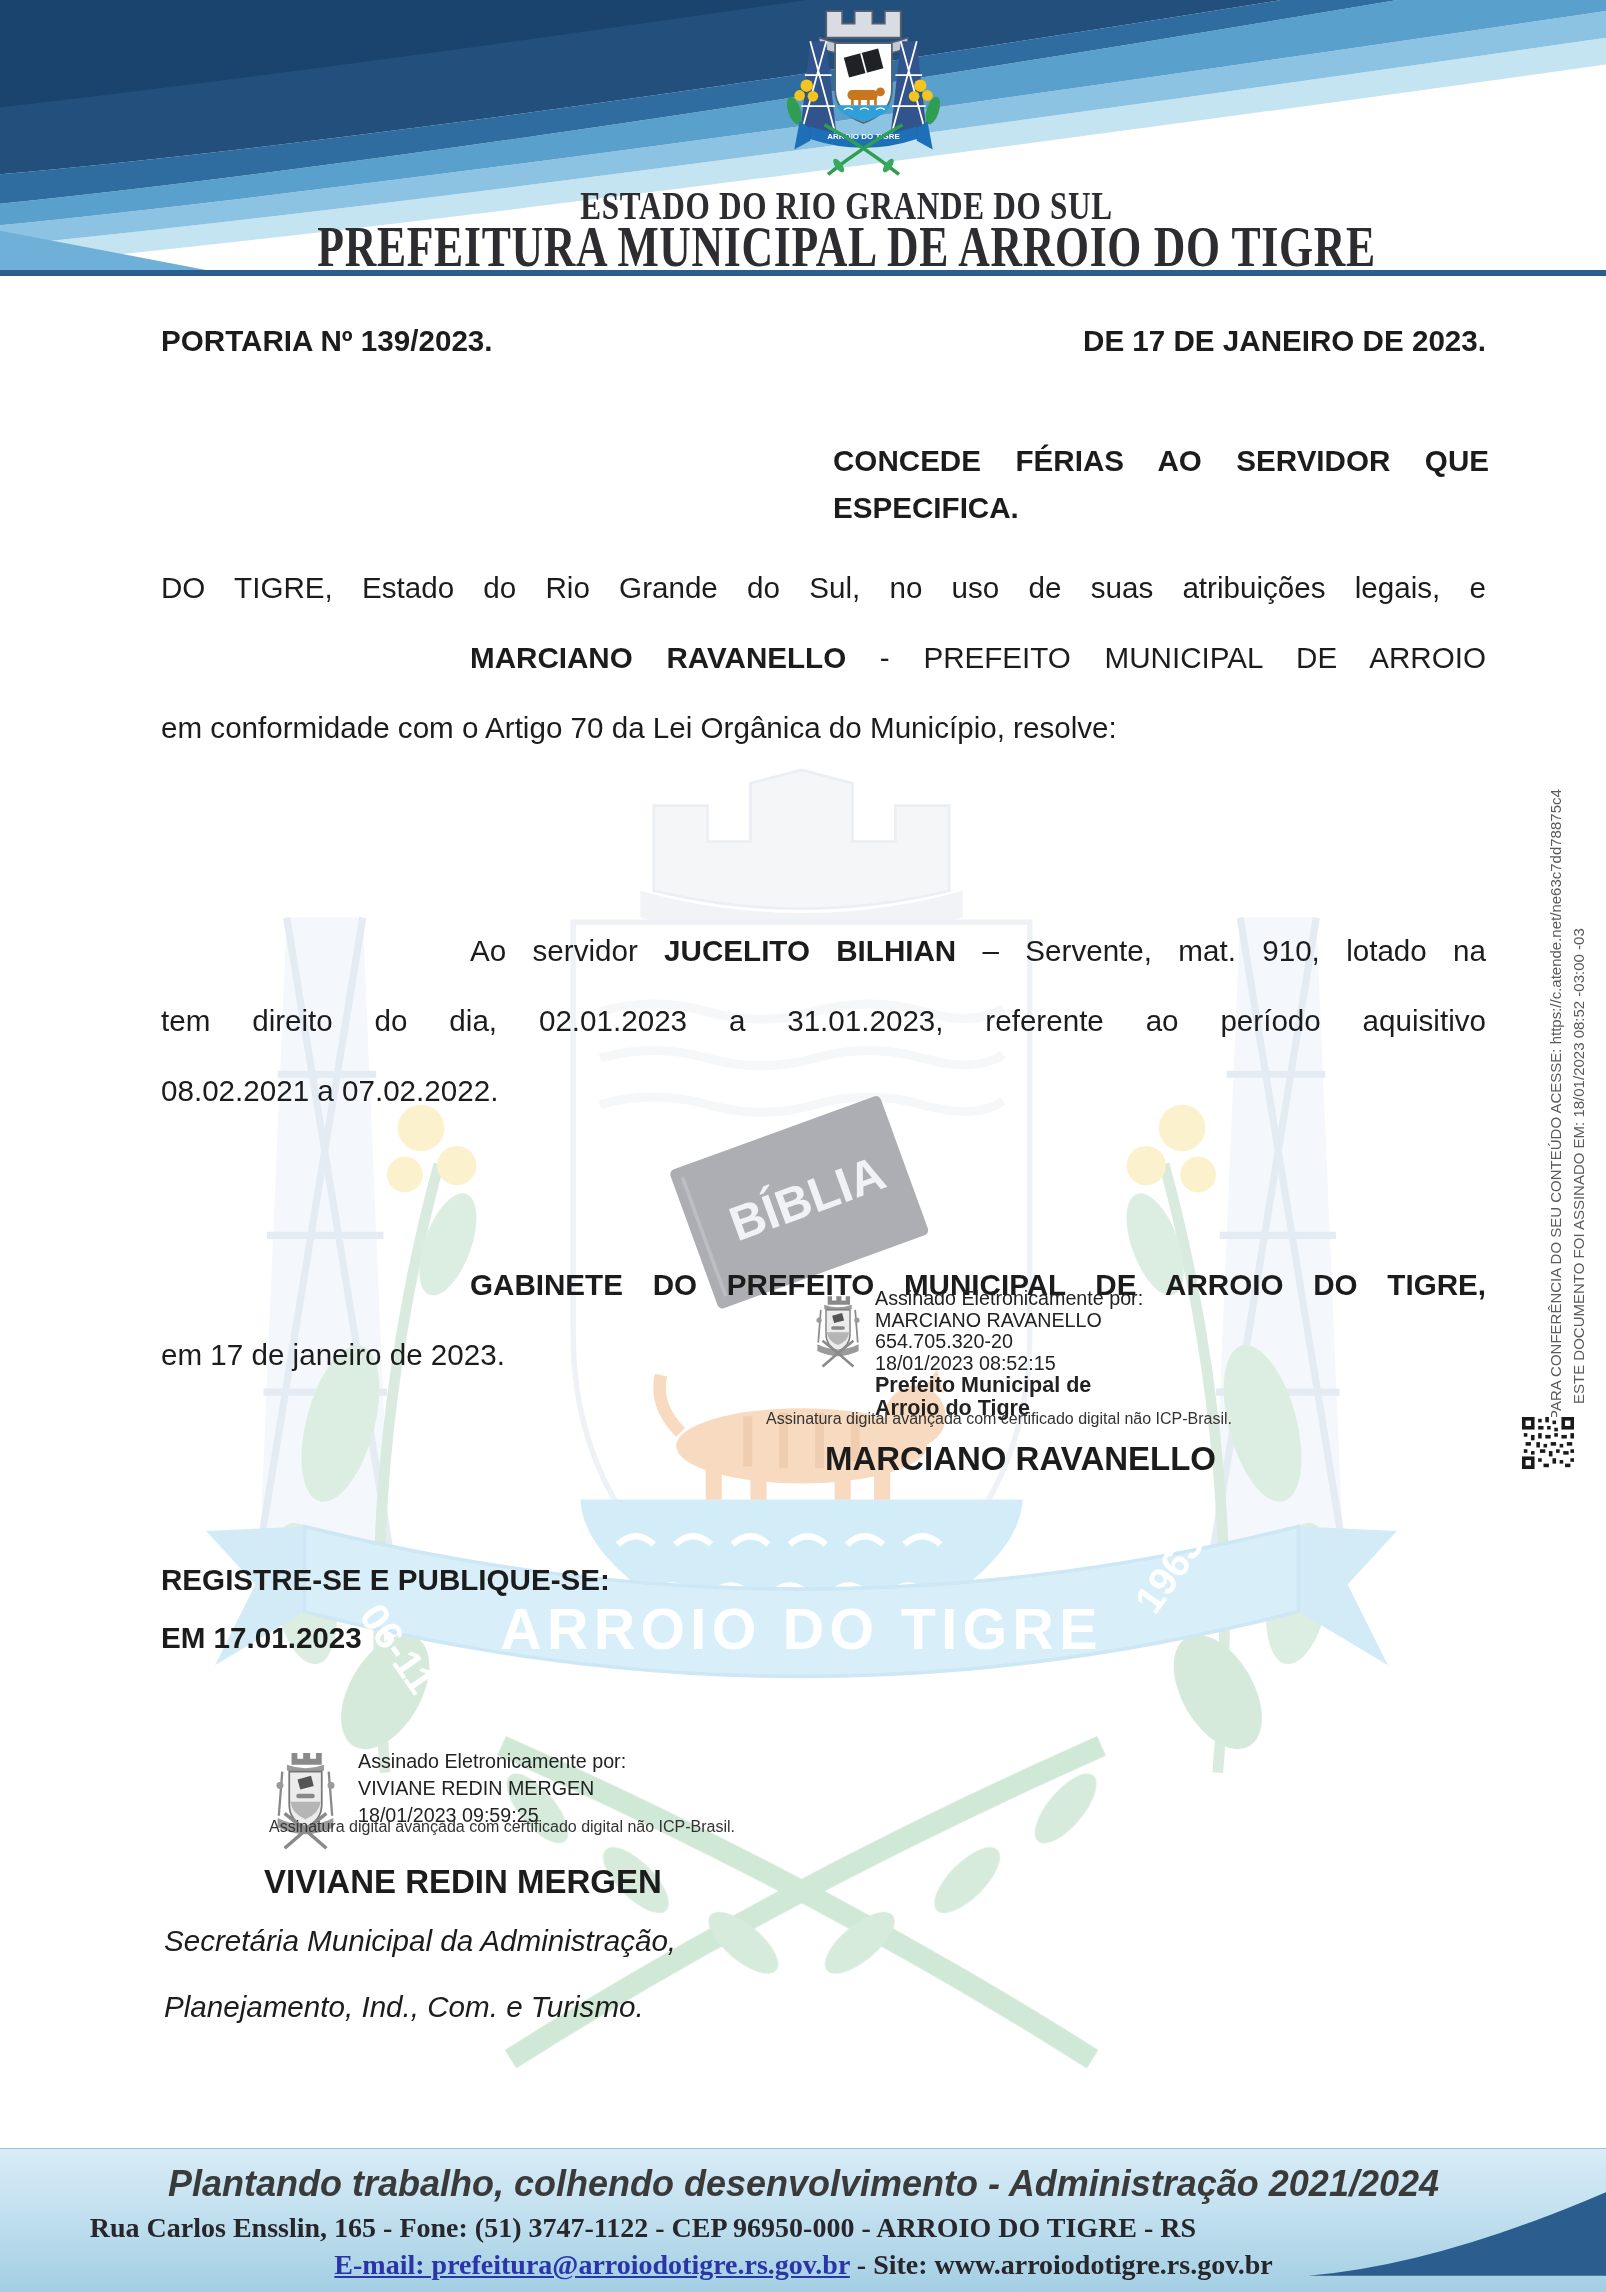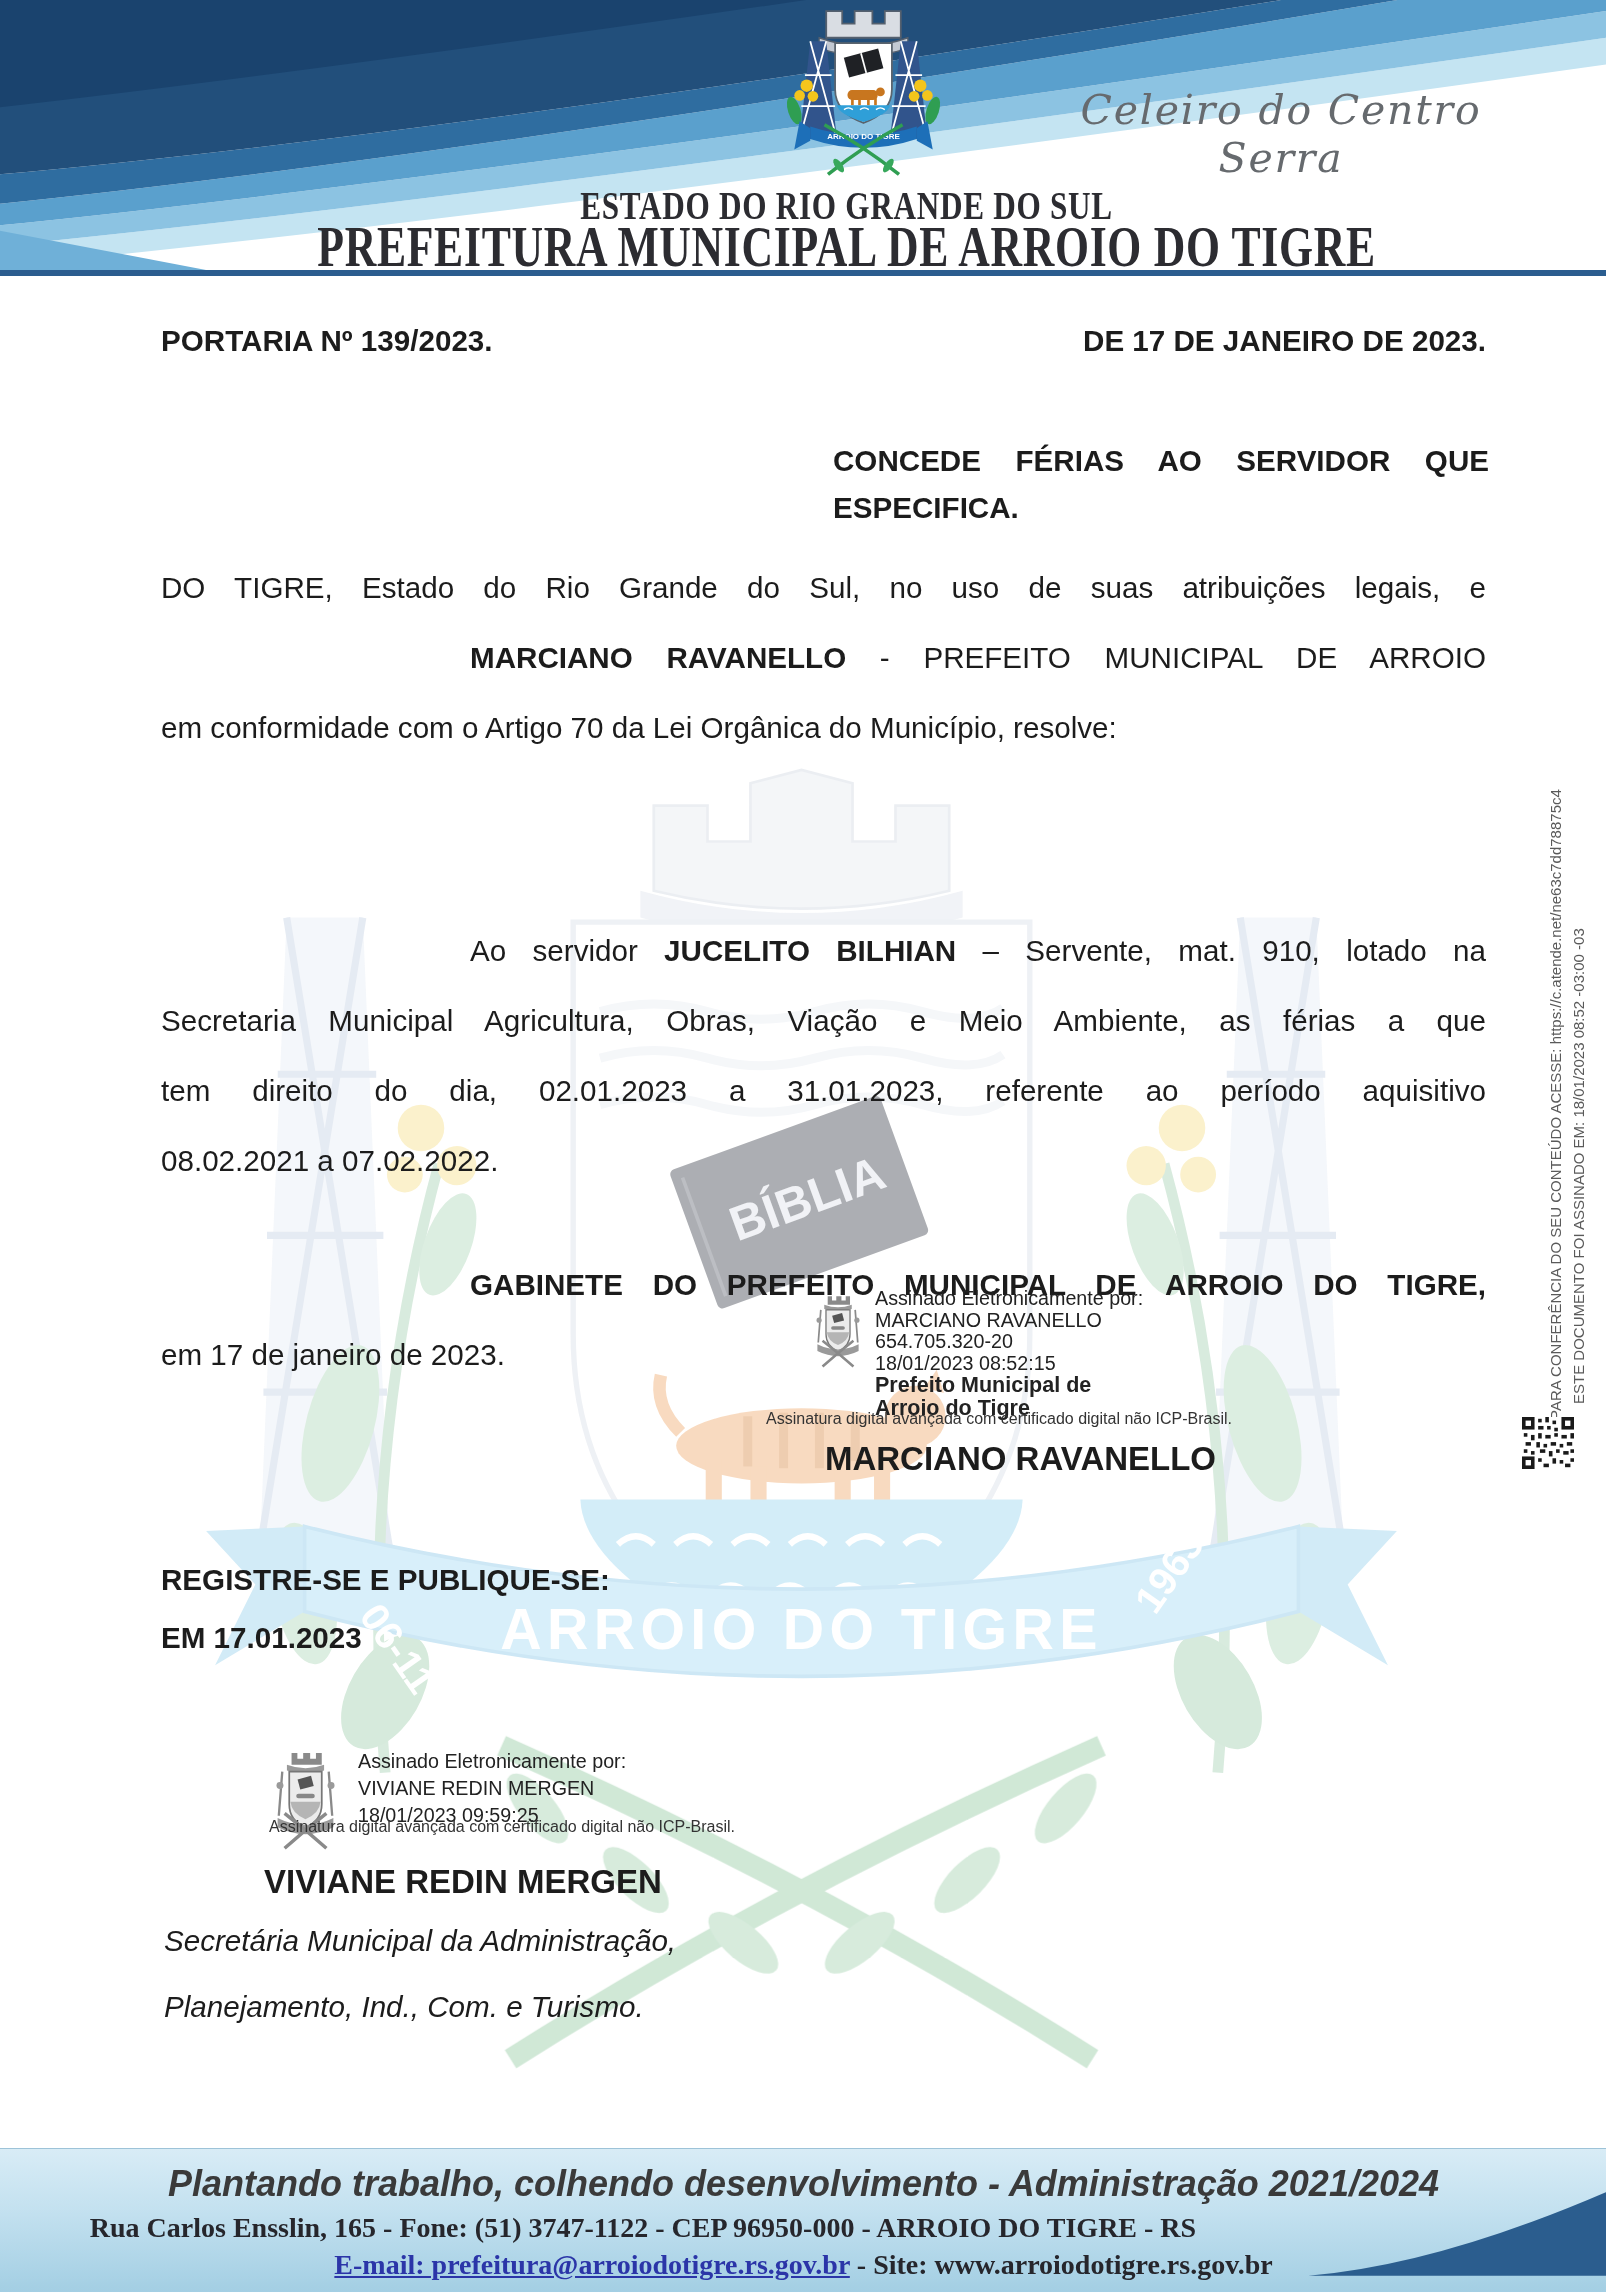--- a/index.html
+++ b/index.html
@@ -107,21 +107,20 @@
       <path d="M98,119 q5,-4 10,0 m8,0 q5,-4 10,0 m8,0 q5,-4 10,0" stroke="#ffffff" stroke-width="1.5" fill="none"></path>
       <polygon points="48,132 60,140 60,154 42,164" fill="#1d6fb8"></polygon>
       <polygon points="192,132 180,140 180,154 198,164" fill="#1d6fb8"></polygon>
       <path d="M60,138 Q120,158 180,138 L180,152 Q120,172 60,152 Z" fill="#1d6fb8"></path>
       <text x="120" y="152" text-anchor="middle" font-size="9" font-weight="bold" fill="#ffffff" font-family="Liberation Sans, sans-serif">ARROIO DO TIGRE</text>
       <path d="M80,192 Q120,160 164,136 M160,192 Q120,160 76,136" stroke="#2f9e52" stroke-width="4" fill="none"></path>
       <ellipse cx="92" cy="182" rx="4" ry="9" transform="rotate(-35 92 182)" fill="#37a85c"></ellipse>
       <ellipse cx="148" cy="182" rx="4" ry="9" transform="rotate(35 148 182)" fill="#37a85c"></ellipse>
     </svg>
 
-    <div class="tagline">Celeiro do Centro Serra</div>
     <div class="state-line">ESTADO DO RIO GRANDE DO SUL</div>
     <div class="org-line">PREFEITURA MUNICIPAL DE ARROIO DO TIGRE</div>
   </div>
 
   <svg class="watermark" viewBox="0 0 1450 1500">
     <g opacity="0.45">
       <path d="M560,165 L560,70 L620,70 L620,110 L668,110 L668,45 L725,30 L782,45 L782,110 L830,110 L830,70 L890,70 L890,165 Q725,205 560,165 Z" fill="#e6eaf0" stroke="#d3d9e2" stroke-width="3"></path>
       <path d="M545,165 Q725,215 905,165 L905,195 Q725,245 545,195 Z" fill="#dfe4ec"></path>
       <polygon points="150,195 235,195 265,900 120,900" fill="#e7edf5"></polygon>
       <path d="M150,195 L265,900 M235,195 L120,900 M140,370 L250,370 M128,550 L258,550 M124,725 L262,725" stroke="#c6d2e4" stroke-width="8" fill="none"></path>
@@ -211,21 +210,20 @@
 
     <div class="para" style="top:553px">
       <div class="pline jline">DO TIGRE, Estado do Rio Grande do Sul, no uso de suas atribuições legais, e</div>
       <div class="pline jline indent"><b>MARCIANO RAVANELLO</b><span> - PREFEITO MUNICIPAL DE ARROIO</span></div>
       <div class="pline">em conformidade com o Artigo 70 da Lei Orgânica do Município, resolve:</div>
     </div>
 
 
     <div class="para" style="top:916px">
       <div class="pline jline indent"><span>Ao servidor </span><b>JUCELITO BILHIAN</b><span> – Servente, mat. 910, lotado na</span></div>
-      <div class="pline jline">Secretaria Municipal Agricultura, Obras, Viação e Meio Ambiente, as férias a que</div>
       <div class="pline jline">tem direito do dia, 02.01.2023 a 31.01.2023, referente ao período aquisitivo</div>
       <div class="pline">08.02.2021 a 07.02.2022.</div>
     </div>
 
     <div class="para" style="top:1250px">
       <div class="pline jline indent"><b>GABINETE DO PREFEITO MUNICIPAL DE ARROIO DO TIGRE,</b></div>
       <div class="pline">em 17 de janeiro de 2023.</div>
     </div>
 
     <svg class="stamp-icon" style="left:811px;top:1291px" width="54" height="79" viewBox="0 0 60 88">

